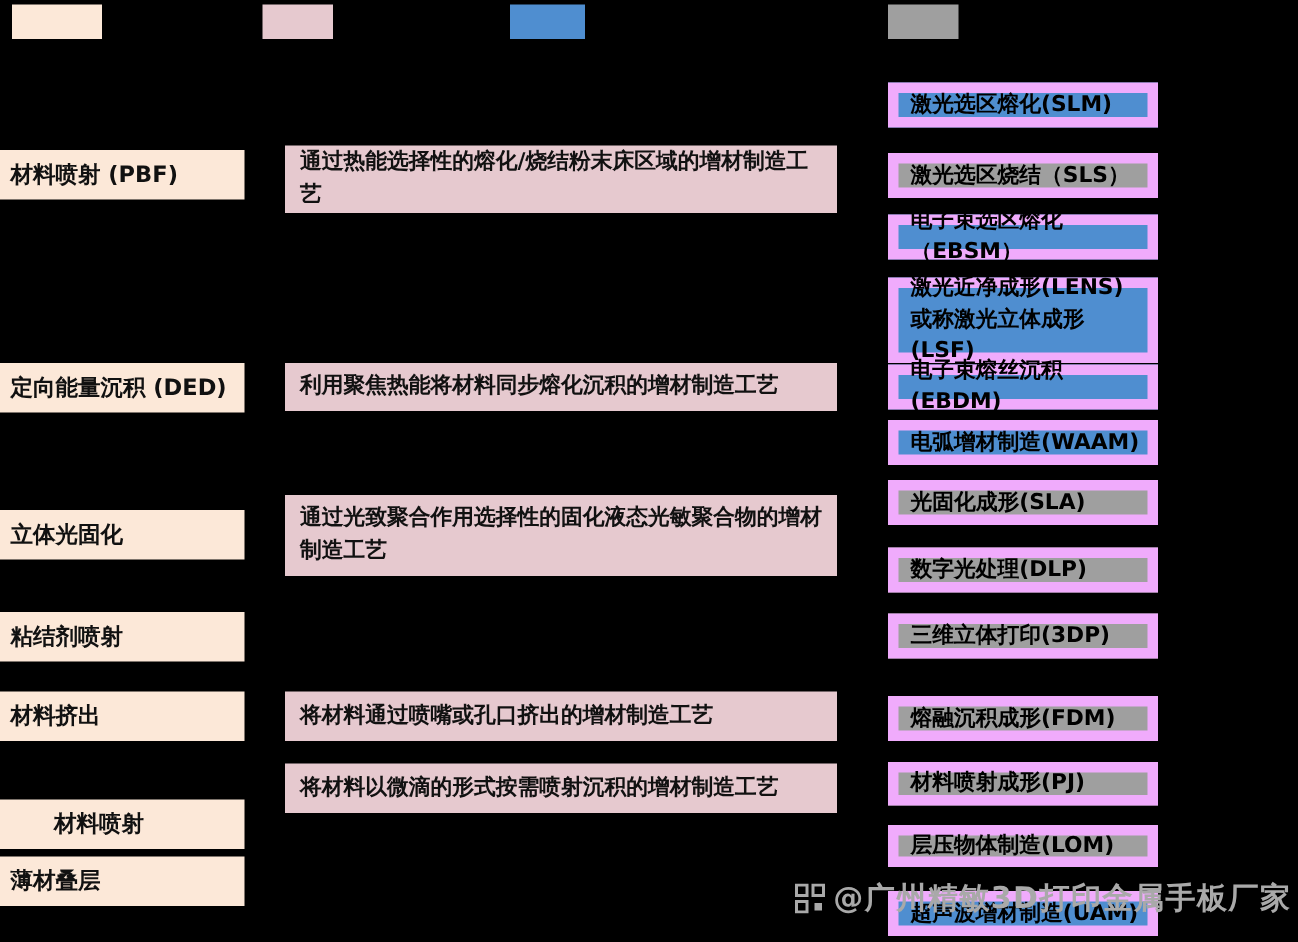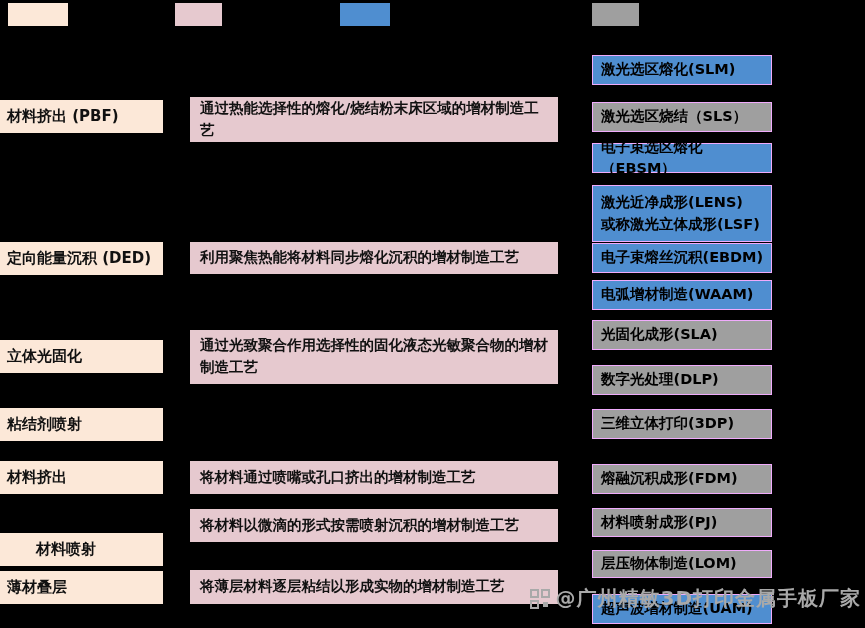--- a/index.html
+++ b/index.html
@@ -19,21 +19,21 @@
     left:0; width:163px; height:33px; background:#fce8d8; color:#111;
     font-weight:bold; font-size:15px; padding-left:7px;
   }
   .def {
     left:190px; width:368px; background:#e6c9cf; color:#111;
     font-size:14.5px; line-height:1.5; padding:3px 10px; font-weight:600;
   }
   .tech {
     left:592px; width:180px; height:30px; color:#000;
     font-weight:bold; font-size:14.5px; padding-left:8px;
-    white-space:pre-line; line-height:1.45; border:1px solid #f0abfc;
+    white-space:pre-line; line-height:1.45; border:7px solid #f0abfc;
   }
   .tech.blue { background:#4f8ed0; }
   .tech.gray { background:#9f9f9f; }
 
   .watermark {
     position:absolute; right:4px; top:585px; z-index:5;
     display:flex; align-items:center; gap:5px;
     color:#a9a9a9; font-size:20px; font-weight:bold; letter-spacing:1px;padding-left:12px;
   }
   .wm-icon { display:inline-flex; }
@@ -42,21 +42,21 @@
 <body>
 
 <div class="stage">
 
   <div class="swatch sw-cat" style="left:8px;   width:60px;"></div>
   <div class="swatch sw-def" style="left:175px; width:47px;"></div>
   <div class="swatch sw-blue" style="left:340px; width:50px;"></div>
   <div class="swatch sw-gray" style="left:592px; width:47px;"></div>
 
   <div class="box cat" style="top:100px;">
-    <span>材料挤出 (PBF)</span>
+    <span>材料喷射 (PBF)</span>
   </div>
   <div class="box cat" style="top:242px;">
     <span>定向能量沉积 (DED)</span>
   </div>
   <div class="box cat" style="top:340px;">
     <span>立体光固化</span>
   </div>
   <div class="box cat" style="top:408px;">
     <span>粘结剂喷射</span>
   </div>
@@ -77,23 +77,20 @@
     <span>利用聚焦热能将材料同步熔化沉积的增材制造工艺</span>
   </div>
   <div class="box def" style="top:330px; height:54px;">
     <span>通过光致聚合作用选择性的固化液态光敏聚合物的增材制造工艺</span>
   </div>
   <div class="box def" style="top:461px; height:33px;">
     <span>将材料通过喷嘴或孔口挤出的增材制造工艺</span>
   </div>
   <div class="box def" style="top:509px; height:33px;">
     <span>将材料以微滴的形式按需喷射沉积的增材制造工艺</span>
-  </div>
-  <div class="box def" style="top:570px; height:34px;">
-    <span>将薄层材料逐层粘结以形成实物的增材制造工艺</span>
   </div>
 
   <div class="box tech blue" style="top:55px;">
     <span>激光选区熔化(SLM)</span>
   </div>
   <div class="box tech gray" style="top:102px;">
     <span>激光选区烧结（SLS）</span>
   </div>
   <div class="box tech blue" style="top:143px;">
     <span>电子束选区熔化（EBSM）</span>

